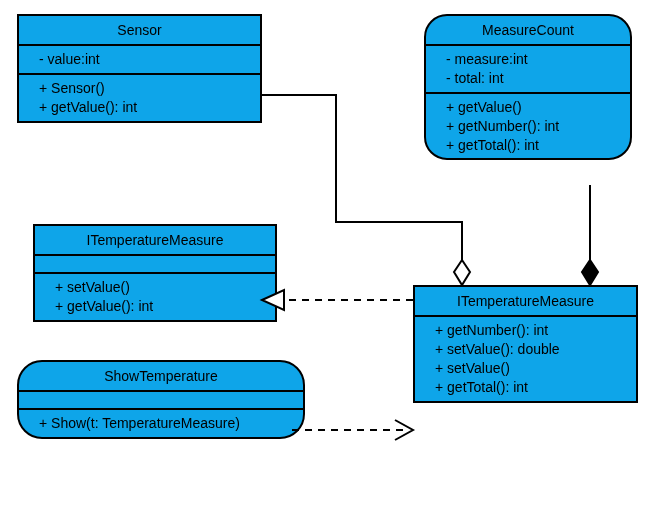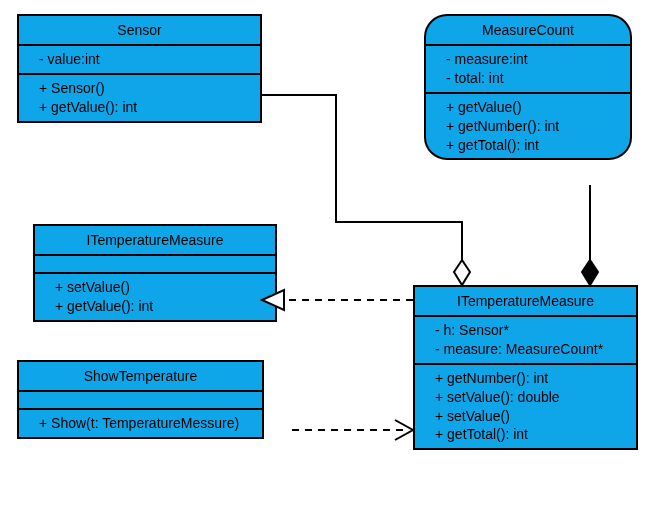--- a/index.html
+++ b/index.html
@@ -74,34 +74,30 @@
 
 <div class="uml-class" style="left:33px; top:224px; width:244px;">
   <div class="uml-title italic">ITemperatureMeasure</div>
   <div class="uml-attrs"></div>
   <div class="uml-ops">
     <div class="uml-row italic">+ setValue()</div>
     <div class="uml-row italic">+ getValue(): int</div>
   </div>
 </div>
 
-<div class="uml-class" style="left:17px; top:360px; width:247px;">
+<div class="uml-class" style="left:17px; top:360px; width:288px;border-radius:25px;">
   <div class="uml-title">ShowTemperature</div>
   <div class="uml-attrs"></div>
   <div class="uml-ops">
-    <div class="uml-row">+ Show(t: TemperatureMessure)</div>
+    <div class="uml-row">+ Show(t: TemperatureMeasure)</div>
   </div>
 </div>
 
 <div class="uml-class" style="left:413px; top:285px; width:225px;">
   <div class="uml-title">ITemperatureMeasure</div>
-  <div class="uml-attrs">
-    <div class="uml-row">- h: Sensor*</div>
-    <div class="uml-row">- measure: MeasureCount*</div>
-  </div>
   <div class="uml-ops">
     <div class="uml-row">+ getNumber(): int</div>
     <div class="uml-row">+ setValue(): double</div>
     <div class="uml-row">+ setValue()</div>
     <div class="uml-row">+ getTotal(): int</div>
   </div>
 </div>
 
 <svg class="connectors" width="658" height="509">
 

